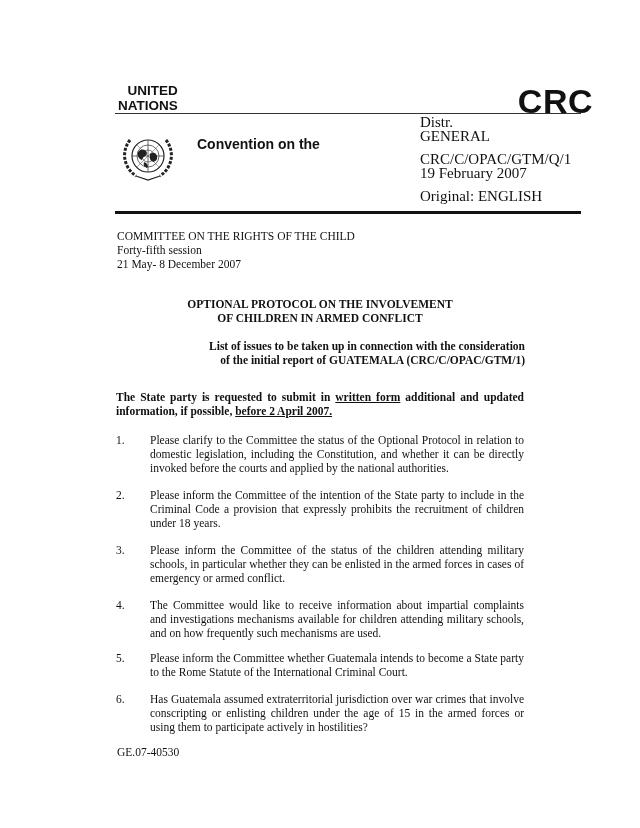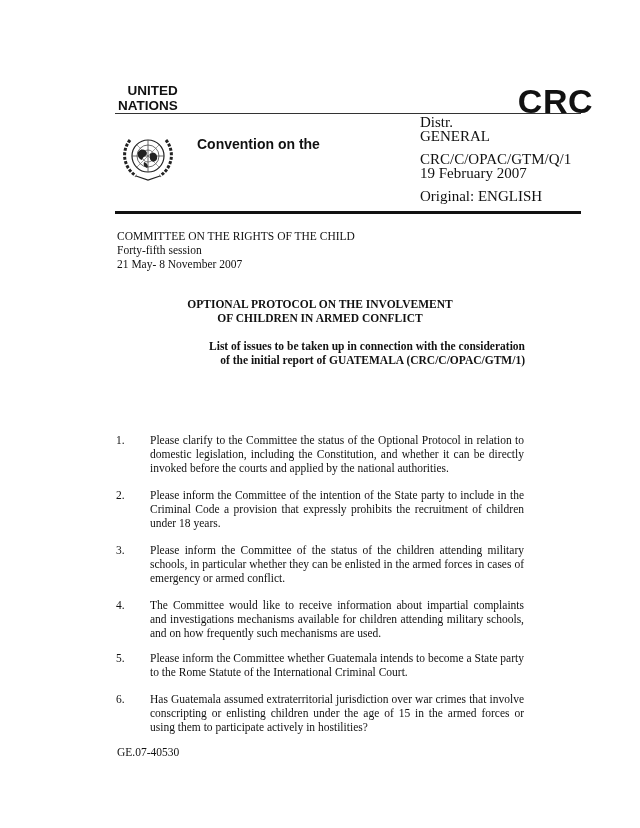--- a/index.html
+++ b/index.html
@@ -82,33 +82,34 @@
     <div>19 February 2007</div>
     <div class="gap"></div>
     <div>Original:  ENGLISH</div>
   </div>
 
   <div class="abs rule-thick"></div>
 
   <div class="abs serif committee">
     <div>COMMITTEE ON THE RIGHTS OF THE CHILD</div>
     <div>Forty-fifth session</div>
-    <div>21 May- 8 November 2007</div>
+    <div>21 May- 8 December 2007</div>
   </div>
 
   <div class="abs serif proto">
     <div>OPTIONAL PROTOCOL ON THE INVOLVEMENT</div>
     <div>OF CHILDREN IN ARMED CONFLICT</div>
   </div>
 
   <div class="abs serif issues">
     <div>List of issues to be taken up in connection with the consideration</div>
     <div>of the initial report of GUATEMALA (CRC/C/OPAC/GTM/1)</div>
   </div>
 
+  <div class="abs serif request"><span>The State party is requested to submit in </span><u>written form</u><span> additional and updated information, if possible, </span><u>before 2 April 2007.</u></div>
 
   <div class="abs serif item" style="top:433px;">
     <span class="num">1.</span>
     <div class="txt">Please clarify to the Committee the status of the Optional Protocol in relation to domestic legislation, including the Constitution, and whether it can be directly invoked before the courts and applied by the national authorities.</div>
   </div>
 
   <div class="abs serif item" style="top:488px;">
     <span class="num">2.</span>
     <div class="txt">Please inform the Committee of the intention of the State party to include in the Criminal Code a provision that expressly prohibits the recruitment of children under 18 years.</div>
   </div>

